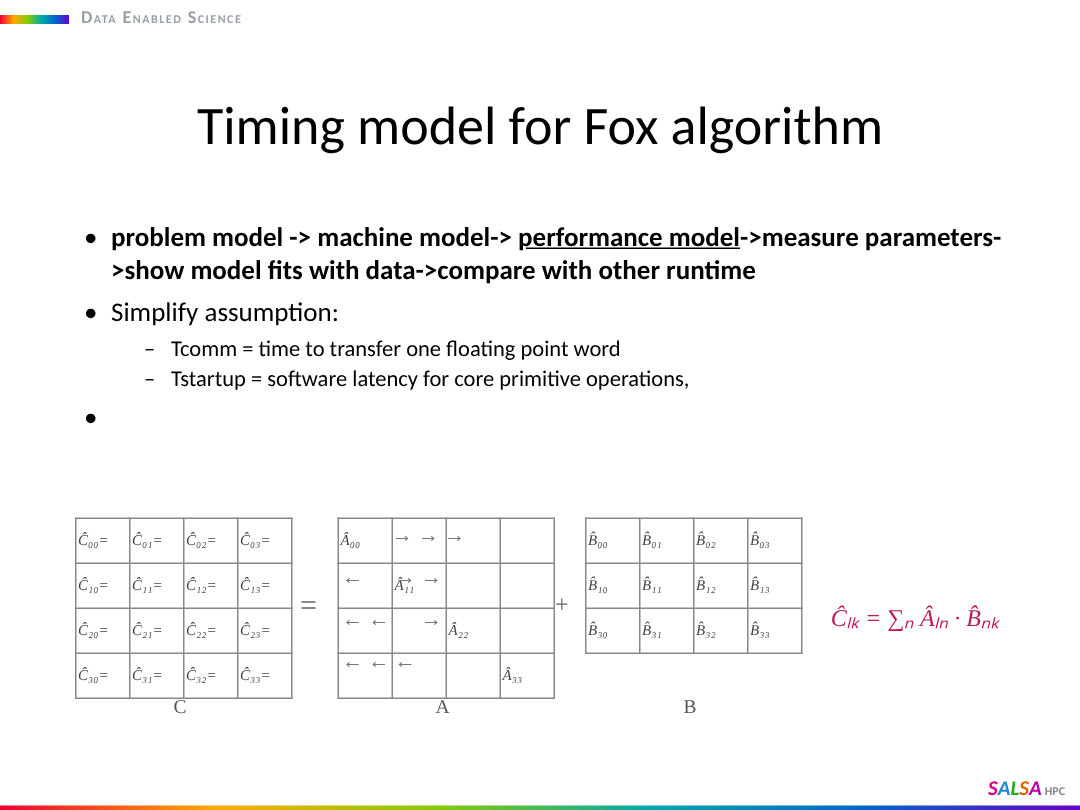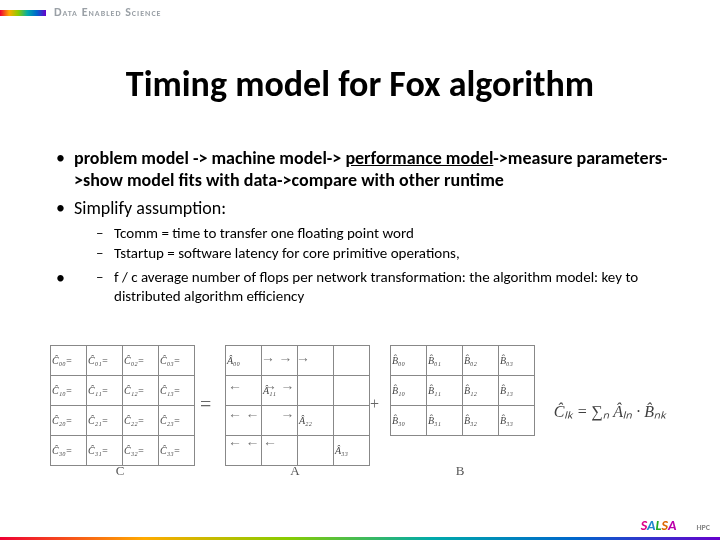--- a/index.html
+++ b/index.html
@@ -1,45 +1,45 @@
 <!DOCTYPE html>
 <html><head>
 <meta charset="utf-8">
 <style>
   html,body{margin:0;padding:0;width:720px;height:540px;font-family:"Calibri","Helvetica Neue",Arial,sans-serif;background:#fff;color:#000;overflow:hidden}
   .slide{position:relative;width:720px;height:540px}
   .topbar{position:absolute;top:0;left:0;width:720px;height:26px}
   .rainbow{position:absolute;top:10px;left:0;width:46px;height:6px;background:linear-gradient(90deg,#e03,#fa0,#8c0,#0aa,#06c,#60c)}
   .brand{position:absolute;top:5px;left:54px;font-size:12px;letter-spacing:1px;font-weight:600;color:#9aa0a6;font-variant:small-caps}
-  h1{position:absolute;top:62px;left:0;width:720px;margin:0;text-align:center;font-weight:700;font-size:36px}
+  h1{position:absolute;top:62px;left:0;width:720px;margin:0;text-align:center;font-weight:400;font-size:36px}
   .body{position:absolute;top:130px;left:34px;width:652px;font-size:18px;line-height:1.22}
   ul.b1{list-style:none;margin:18px;padding:0}
   ul.b1>li{position:relative;padding-left:22px;margin-bottom:6px}
   ul.b1>li:before{content:"•";position:absolute;left:4px;top:0}
   ul.b2{list-style:none;margin:4px 0 6px 0;padding:0;font-size:15px}
   ul.b2>li{position:relative;padding-left:40px;margin-bottom:2px}
   ul.b2>li:before{content:"–";position:absolute;left:22px;top:0}
   .u{text-decoration:underline}
   .figwrap{position:absolute;top:345px;left:50px;width:620px;height:155px;color:#555;font-family:Georgia,'Times New Roman',serif}
   .grid{position:absolute}
   .mat{border-collapse:collapse}
   .mat td{border:1px solid #888;width:33px;height:27px;font-size:10px;vertical-align:middle;color:#444;font-style:italic}
   .matA td{width:33px}
   .mlabel{position:absolute;font-size:13px;color:#555;width:40px;text-align:center}
   .eq{position:absolute;font-size:20px;color:#666}
   .plus{position:absolute;font-size:16px;color:#666}
   .arrow{position:absolute;color:#777;font-size:14px}
-  .formula{position:absolute;right:4px;top:55px;font-size:16px;font-style:italic;color:#404040}
+  .formula{position:absolute;right:4px;top:55px;font-size:16px;font-style:italic;color:#be185d}
   .salsa{position:absolute;bottom:6px;right:10px;font-size:14px;font-weight:700;font-style:italic}
   .salsa .s1{color:#d08}
   .salsa .s2{color:#28c}
   .salsa .s3{color:#2a2}
   .salsa .s4{color:#d60}
   .salsa .s5{color:#b0a}
-  .salsa .hpc{font-size:8px;color:#888;font-style:normal;margin-left:20px}
+  .salsa .hpc{font-size:8px;color:#888;font-style:normal;margin-left:2px}
   .footrainbow{position:absolute;bottom:0;left:0;width:720px;height:3px;background:linear-gradient(90deg,#e03,#fa0,#8c0,#0aa,#06c,#60c)}
 </style>
 </head>
 <body>
 
 <div class="slide">
 
   <div class="topbar">
     <div class="rainbow"></div>
     <div class="brand">Data Enabled Science</div>
@@ -53,23 +53,20 @@
         <span>problem model -&gt; machine model-&gt; </span><span class="u">performance model</span><span>-&gt;measure parameters-&gt;show model fits with data-&gt;compare with other runtime</span>
       </b></li>
       <li>
         <span>Simplify assumption:</span>
         <ul class="b2">
           <li>Tcomm = time to transfer one floating point word</li>
           <li>Tstartup = software latency for core primitive operations,</li>
         </ul>
       </li>
       <li>
-        <ul class="b2">
-          <li>f / c average number of flops per network transformation: the algorithm model: key to distributed algorithm efficiency</li>
-        </ul>
       </li>
     </ul>
   </div>
 
   <div class="figwrap">
 
     <div class="grid" style="left:0;top:0">
       <table class="mat">
           <tbody>
         <tr>

